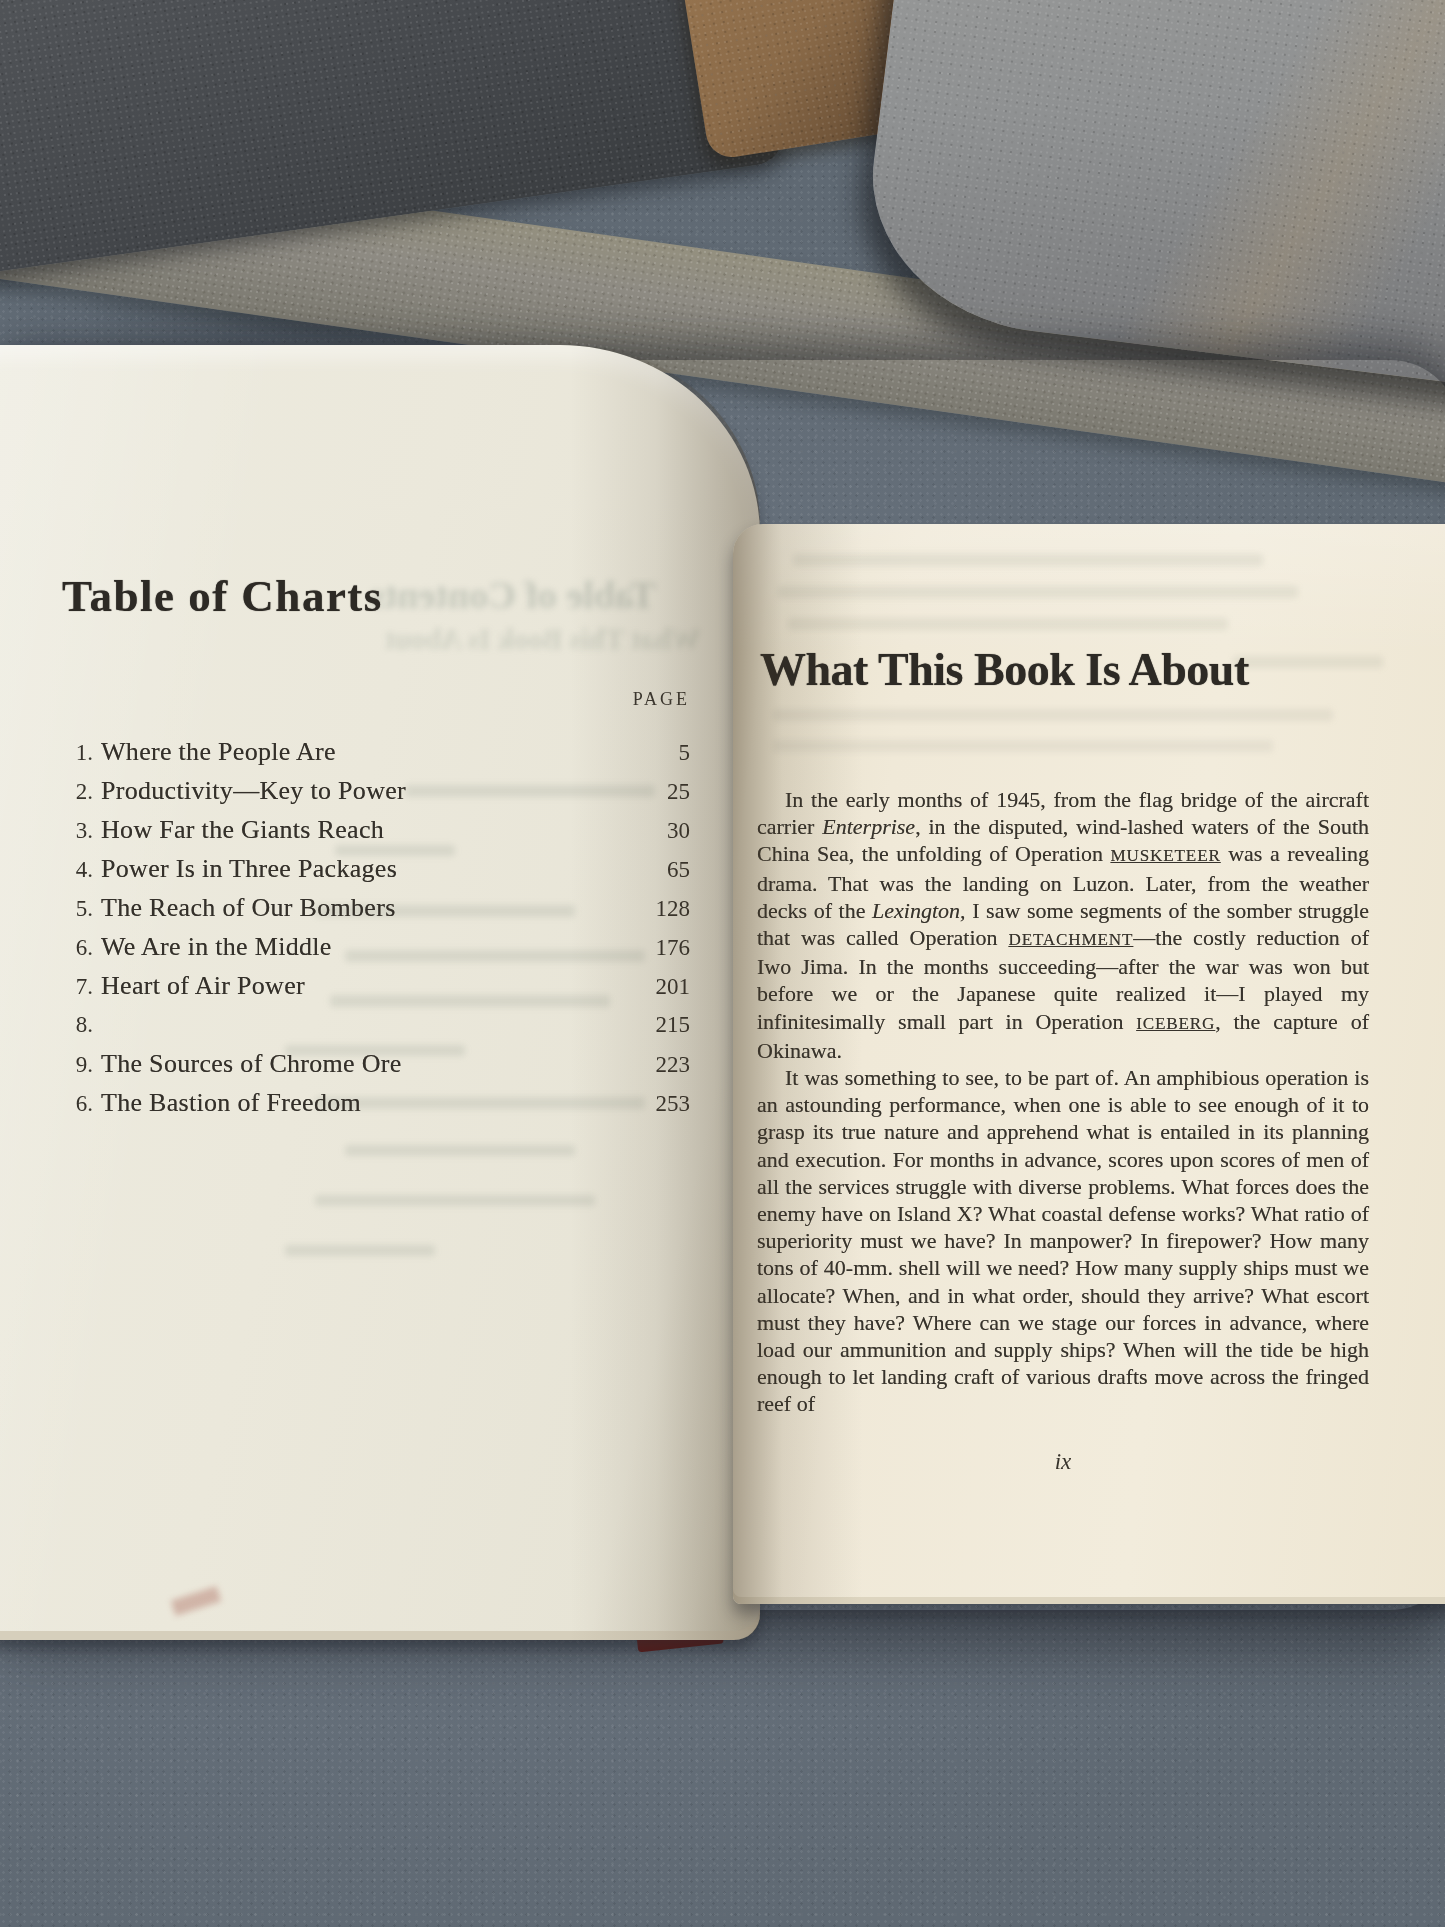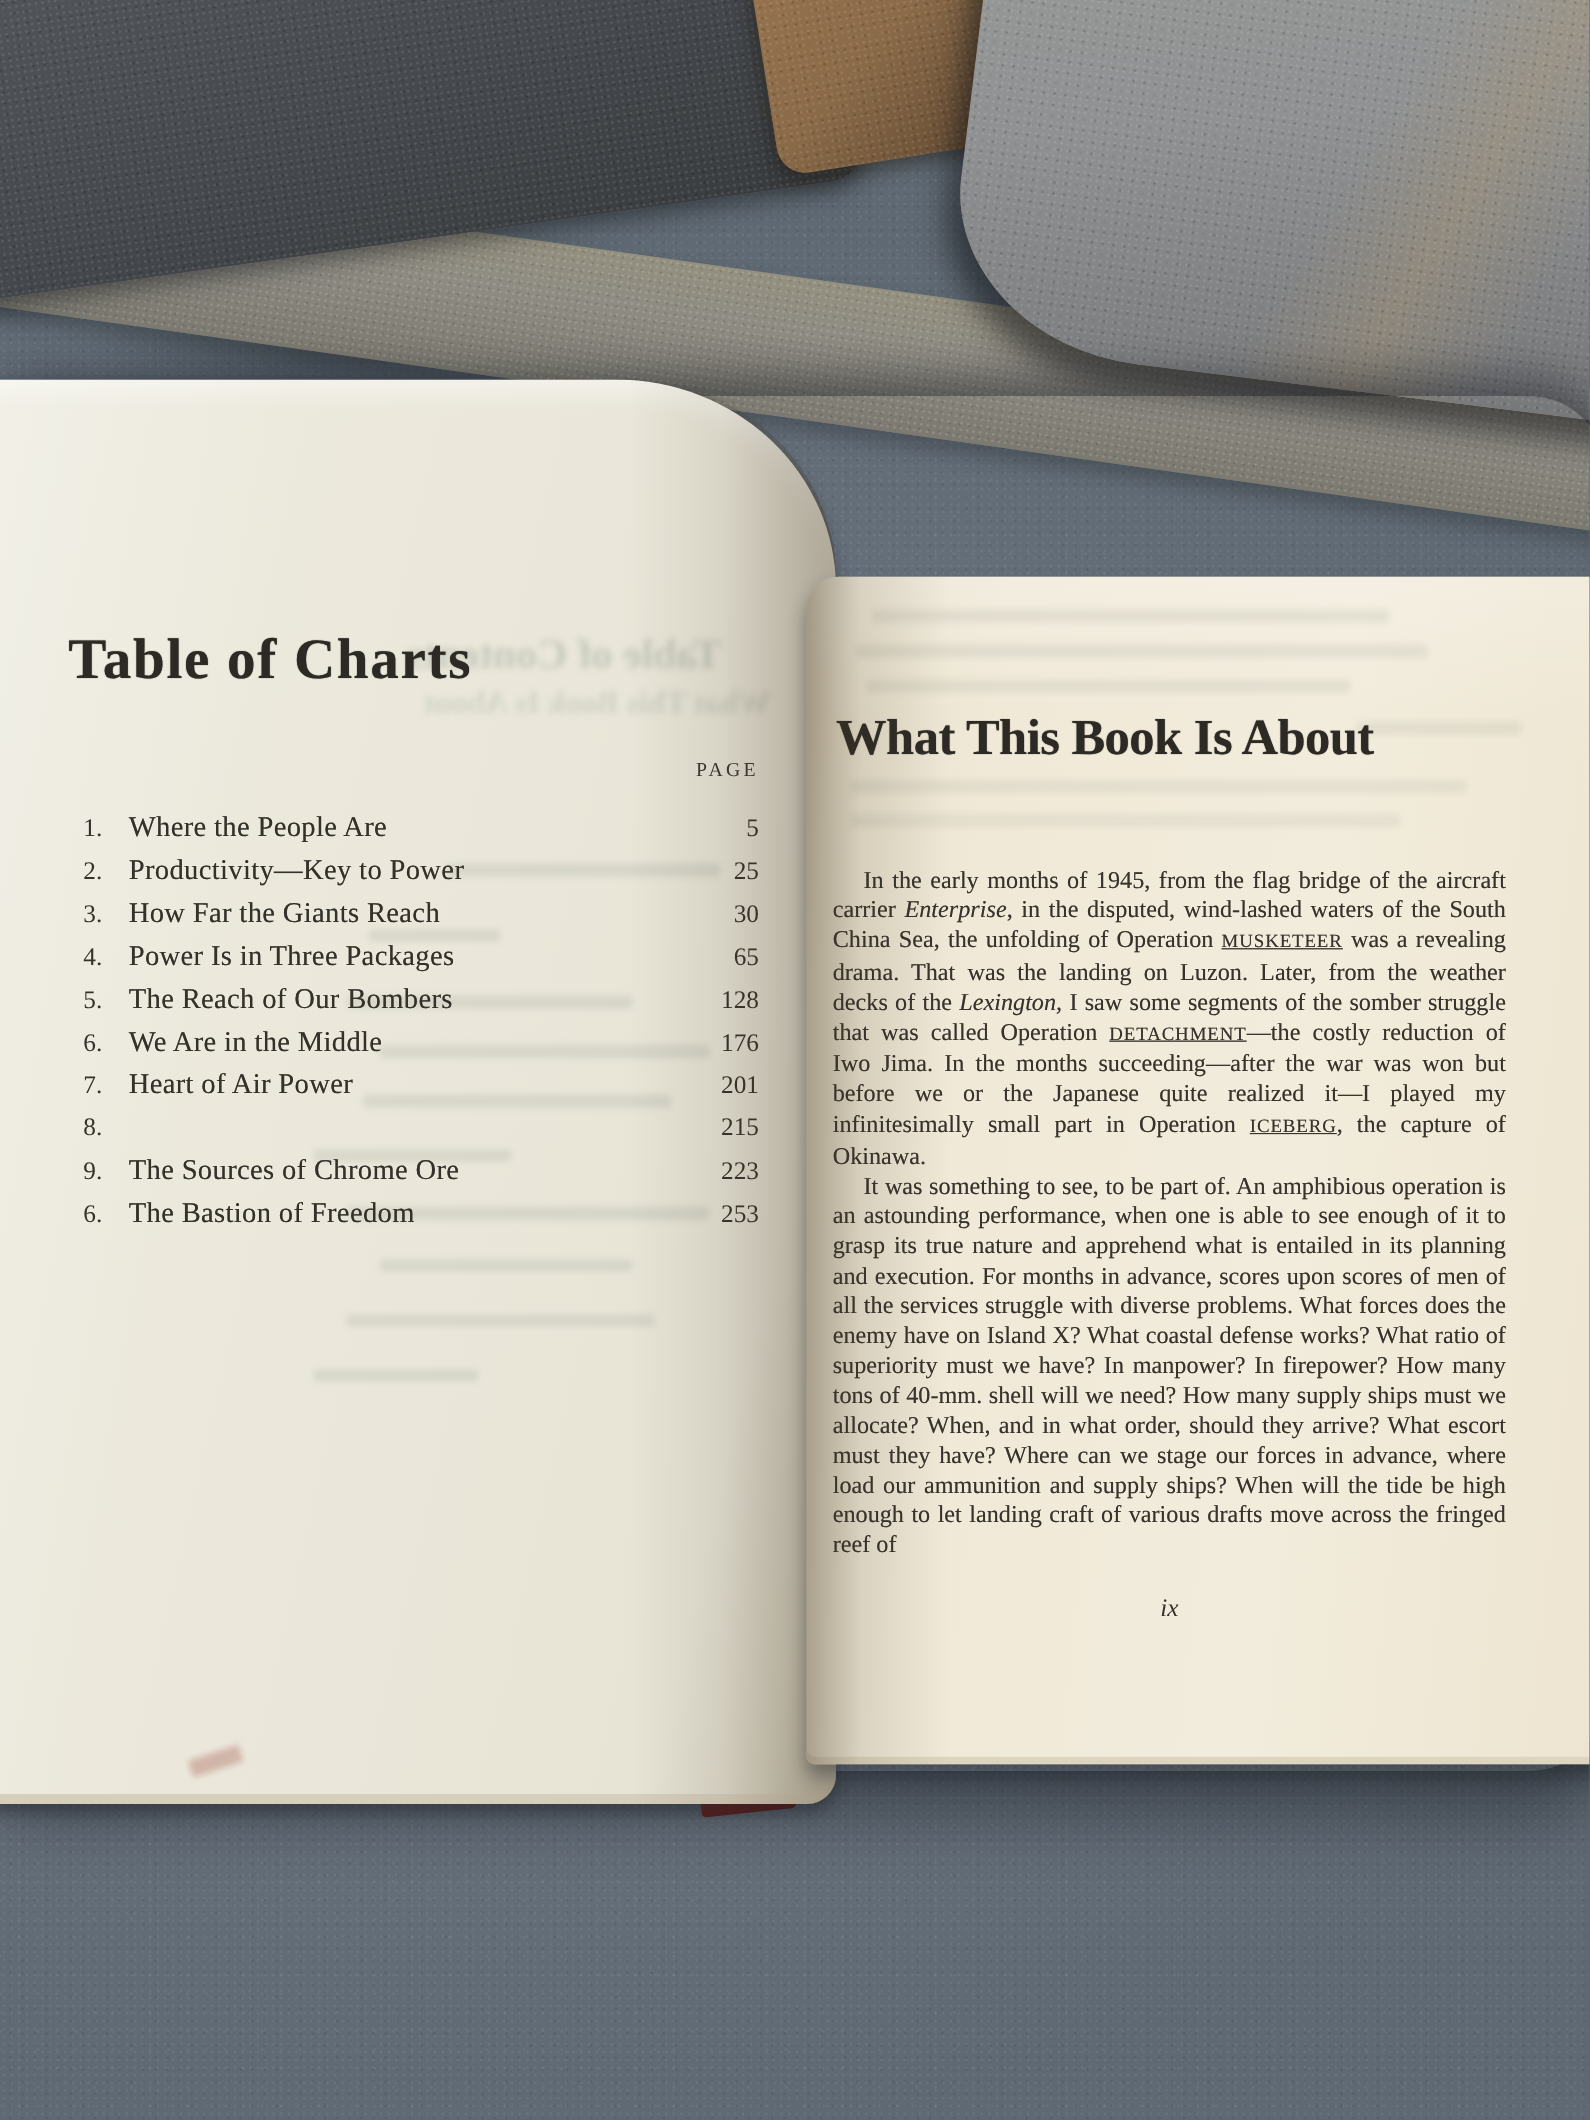--- a/index.html
+++ b/index.html
@@ -69,29 +69,29 @@
     border-radius:30px 0 0 8px;
     background:
       linear-gradient(180deg, rgba(255,255,255,.2) 0%, rgba(255,255,255,0) 12%),
       linear-gradient(96deg, #d9d0ba 0%, #e9e2ce 5%, #f0e9d8 22%, #f2ecdc 60%, #ede5d1 100%);
     box-shadow:inset 0 -7px 0 #ddd5c0, 0 10px 16px rgba(25,28,34,.4);}
   .page-right .gutter-shade{position:absolute;left:0;top:0;width:130px;height:100%;
     border-radius:30px 0 0 8px;
     background:linear-gradient(to right, rgba(70,56,36,.40) 0%, rgba(70,56,36,.12) 38%, rgba(70,56,36,0) 100%);}
   
   .toc-title{position:absolute;left:77px;top:225px;margin:0;
-    font-size:52px;font-weight:700;letter-spacing:1.5px;color:#2d2a25;
+    font-size:45px;font-weight:700;letter-spacing:1.5px;color:#2d2a25;
     text-shadow:0 0 1px rgba(45,42,37,.75);}
   .page-col-label{position:absolute;left:0;top:344px;width:705px;text-align:right;
     font-size:18px;letter-spacing:3px;color:#3a362f;}
   .toc-list{position:absolute;left:80px;top:387px;width:625px;font-size:26px;}
   .toc-row{display:flex;align-items:baseline;height:39px;line-height:39px;white-space:nowrap;}
   .toc-row.no-num{margin-top:5px;}
   .toc-num{width:28px;text-align:right;font-size:23px;color:#36322b;flex:0 0 auto;}
-  .toc-item-title{margin-left:24px;color:#34302a;letter-spacing:.3px;
+  .toc-item-title{margin-left:8px;color:#34302a;letter-spacing:.3px;
     text-shadow:0 0 .5px rgba(52,48,42,.6);}
   .toc-page{margin-left:auto;font-size:23px;color:#36322b;}
   
   .chapter-title{position:absolute;left:27px;top:119px;margin:0;
     font-size:46px;font-weight:700;letter-spacing:-.5px;color:#2d2a25;
     text-shadow:0 0 1px rgba(45,42,37,.8);}
   .body-text{position:absolute;left:24px;top:262px;width:612px;
     font-size:22px;line-height:27.2px;text-align:justify;color:#37332c;
     text-shadow:0 0 .4px rgba(55,51,44,.55);}
   .body-text p{margin:0;text-indent:28px;}

